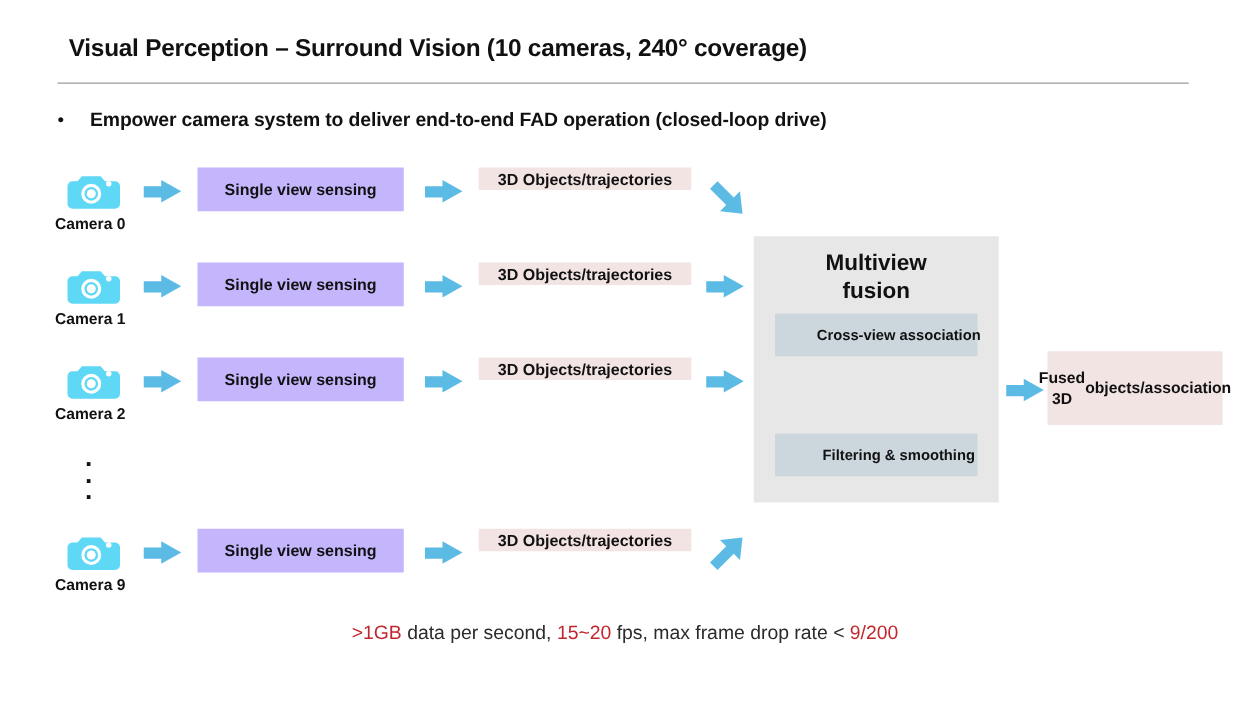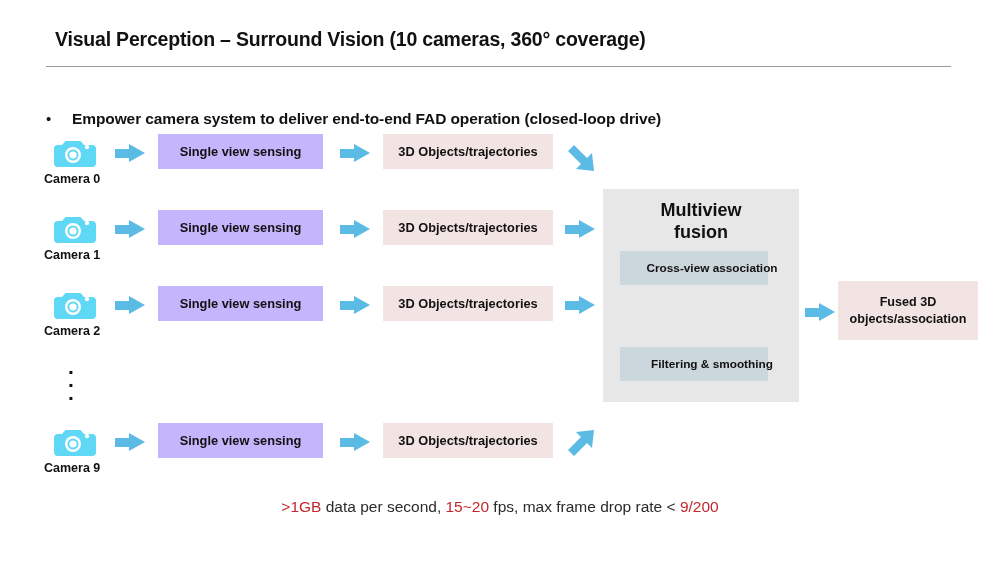--- a/index.html
+++ b/index.html
@@ -40,21 +40,20 @@
     font-size: 15px;
     color: #111;
     line-height: 1;
   }
   .bullet-text {
     font-size: 15.5px;
     font-weight: bold;
     color: #111111;
     white-space: nowrap;
     letter-spacing: -0.1px;
-    margin-top: 22px;
   }
 
   
   .cam-row { position: absolute; left: 0; width: 100%; height: 60px; }
   .cam-row.r0 { top: 132px; }
   .cam-row.r1 { top: 208px; }
   .cam-row.r2 { top: 284px; }
   .cam-row.r9 { top: 421px; }
 
   .cam-icon {
@@ -105,21 +104,21 @@
     align-items: center;
     justify-content: center;
     font-size: 12.8px;
     font-weight: bold;
     color: #111;
     white-space: nowrap;
   }
   .out-box {
     position: absolute;
     left: 383px; top: 2px;
-    width: 170px; height: 35px;
+    width: 170px; height: 18px;
     background: #f3e4e4;
     display: flex;
     align-items: center;
     justify-content: center;
     font-size: 12.8px;
     font-weight: bold;
     color: #111;
     white-space: nowrap;
   }
 
@@ -157,21 +156,21 @@
     width: 100%;
     text-align: center;
     font-size: 18px;
     font-weight: bold;
     color: #111;
     line-height: 22px;
   }
   .fusion-sub {
     position: absolute;
     left: 17px;
-    width: 148px; height: 34px;
+    width: 162px; height: 34px;
     background: #ccd6dd;
     display: flex;
     align-items: center;
     justify-content: center;
     font-size: 11.8px;
     font-weight: bold;
     color: #111;
     white-space: nowrap;
     padding-left: 36px;
   }
@@ -184,21 +183,21 @@
     position: absolute;
     left: 805px; top: 303px;
     width: 30px; height: 18px;
   }
   .fused-box {
     position: absolute;
     left: 838px; top: 281px;
     width: 140px; height: 59px;
     background: #f3e4e4;
     display: flex;
-    flex-direction: column;
+    flex-direction: row;
     align-items: center;
     justify-content: center;
     font-size: 12.6px;
     font-weight: bold;
     color: #111;
     line-height: 17px;
     text-align: center;
   }
 
   
@@ -211,21 +210,21 @@
     color: #2b2b2b;
     white-space: nowrap;
   }
   .caption .hl { color: #c1272d; }
 </style>
 </head>
 <body>
 
 <div class="slide">
 
-  <div class="title">Visual Perception – Surround Vision (10 cameras, 360° coverage)</div>
+  <div class="title">Visual Perception – Surround Vision (10 cameras, 240° coverage)</div>
   <div class="title-rule"></div>
 
   <div class="bullet-row">
     <div class="bullet-dot">•</div>
     <div class="bullet-text">Empower camera system to deliver end-to-end FAD operation (closed-loop drive)</div>
   </div>
 
   <div class="cam-row r0">
     <div class="cam-icon">
       <svg viewBox="0 0 46 32" width="46" height="32">

